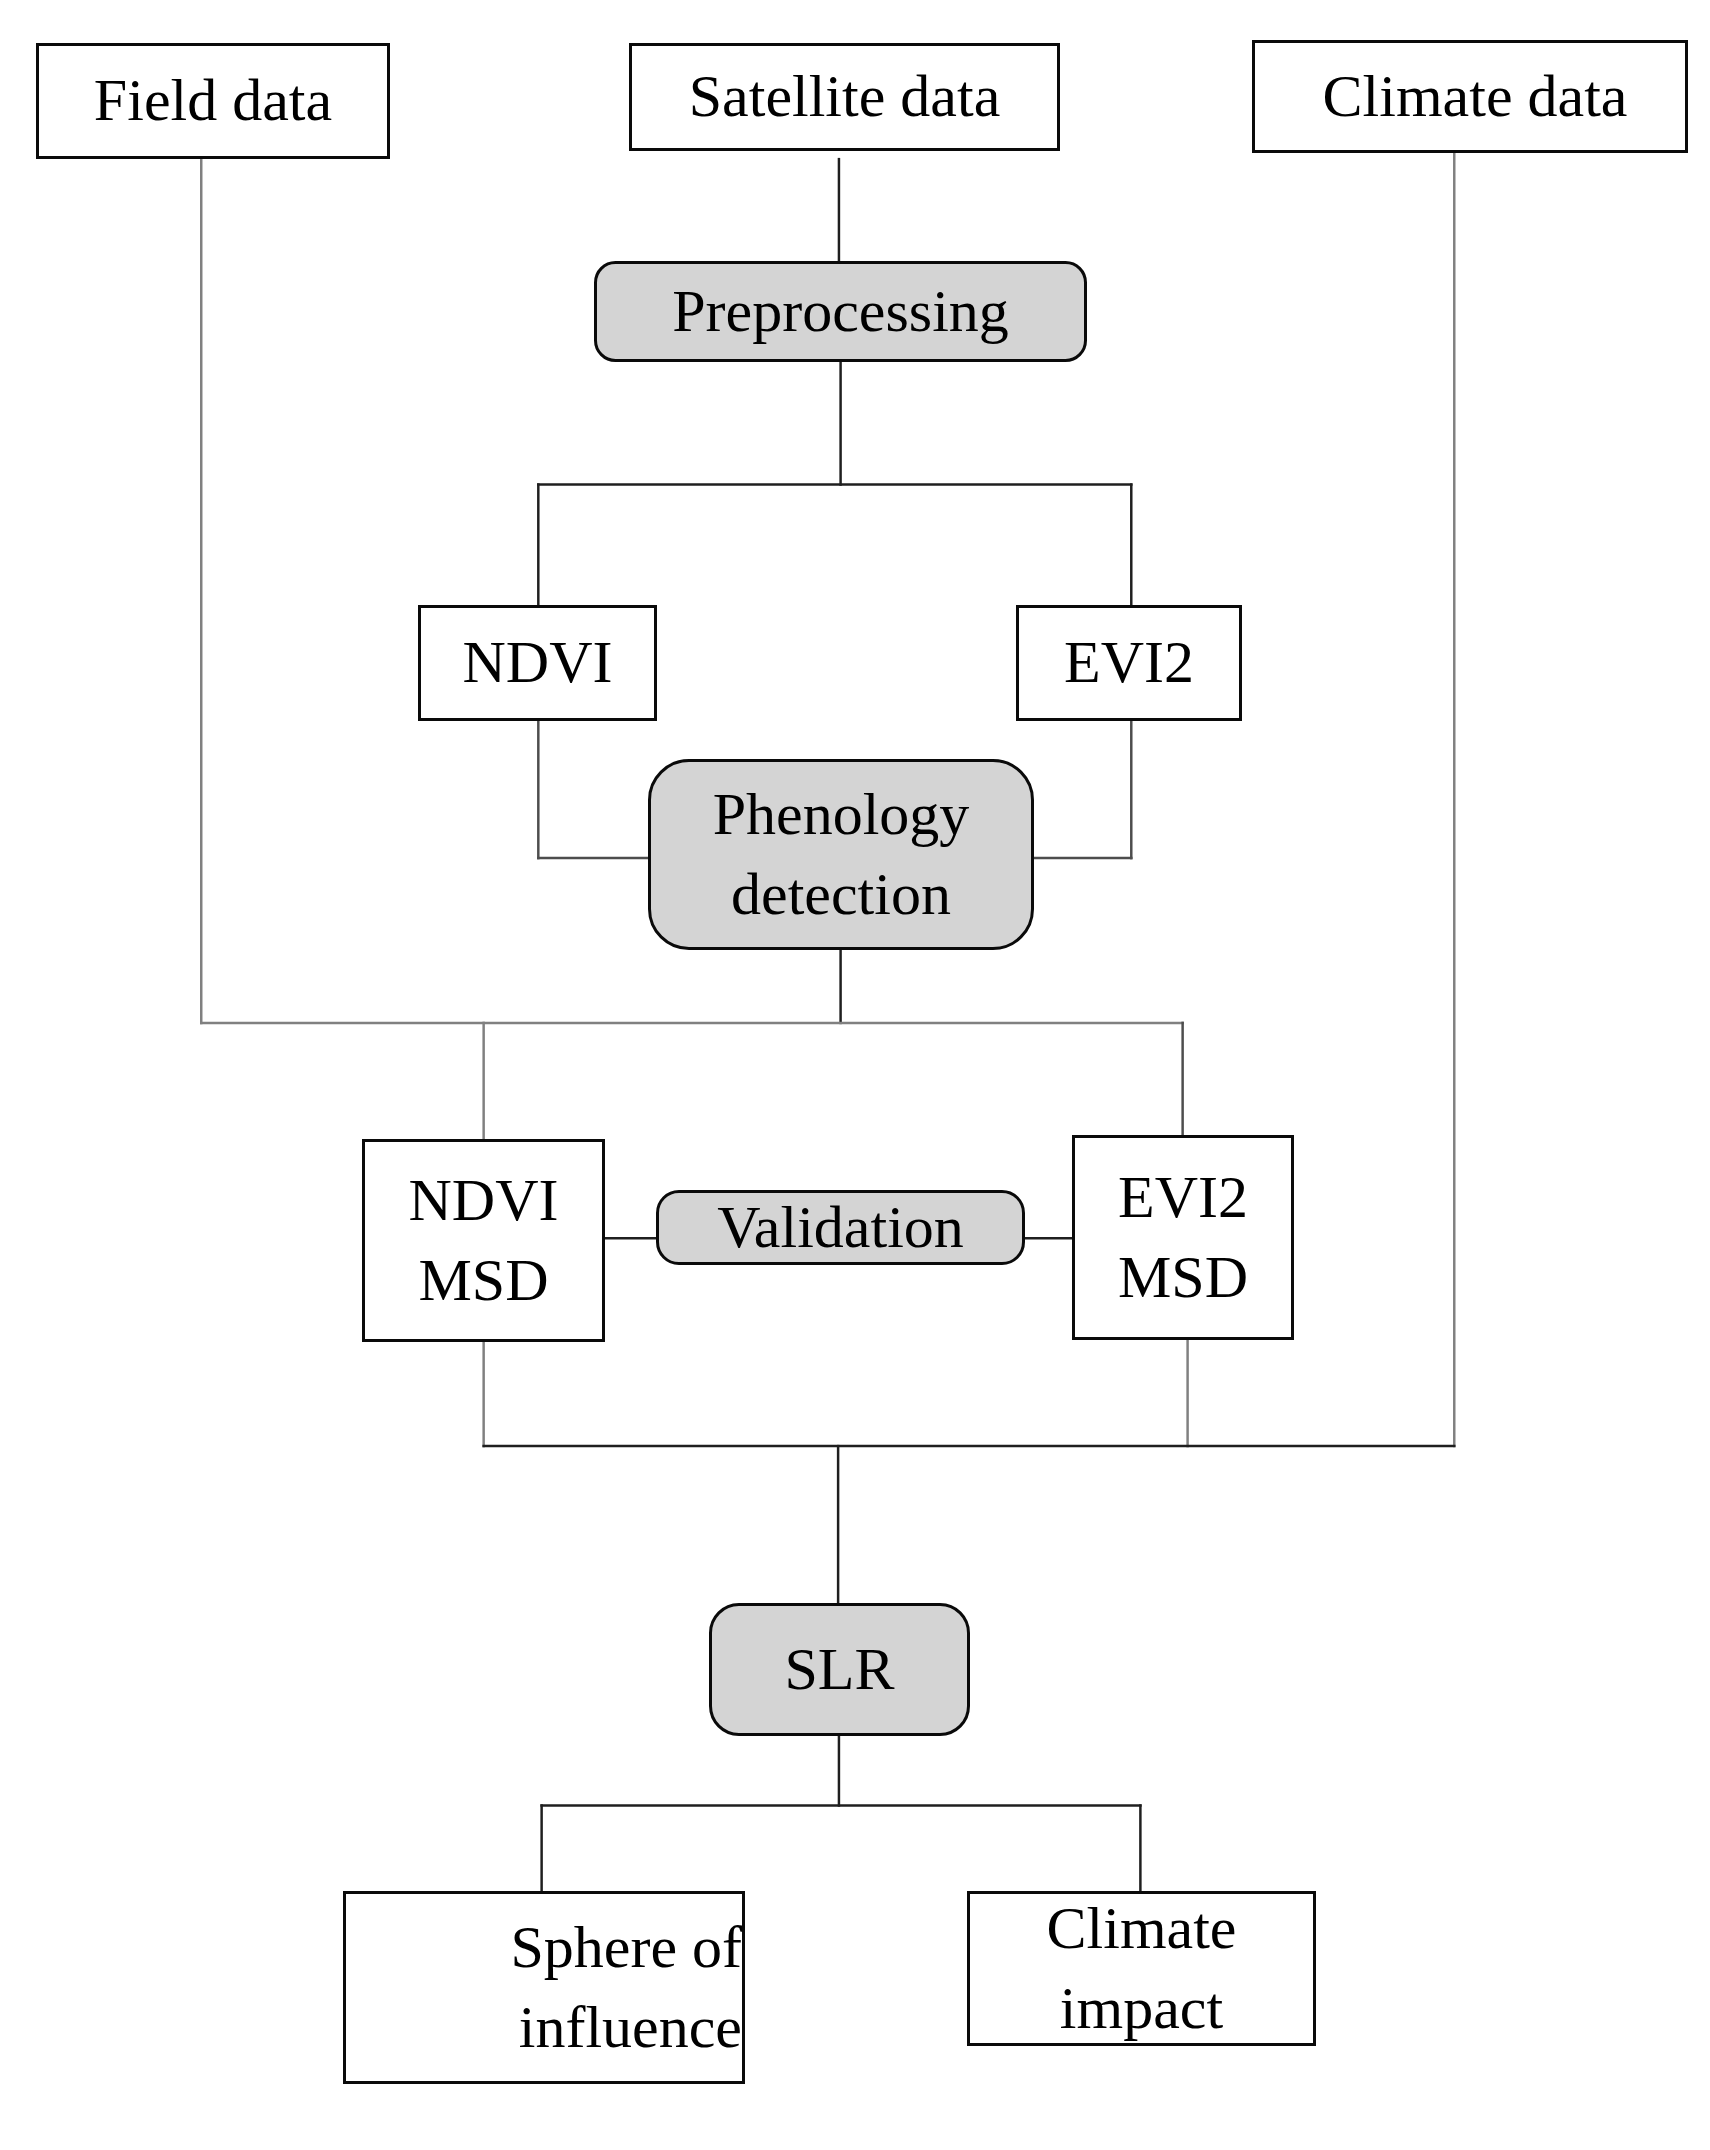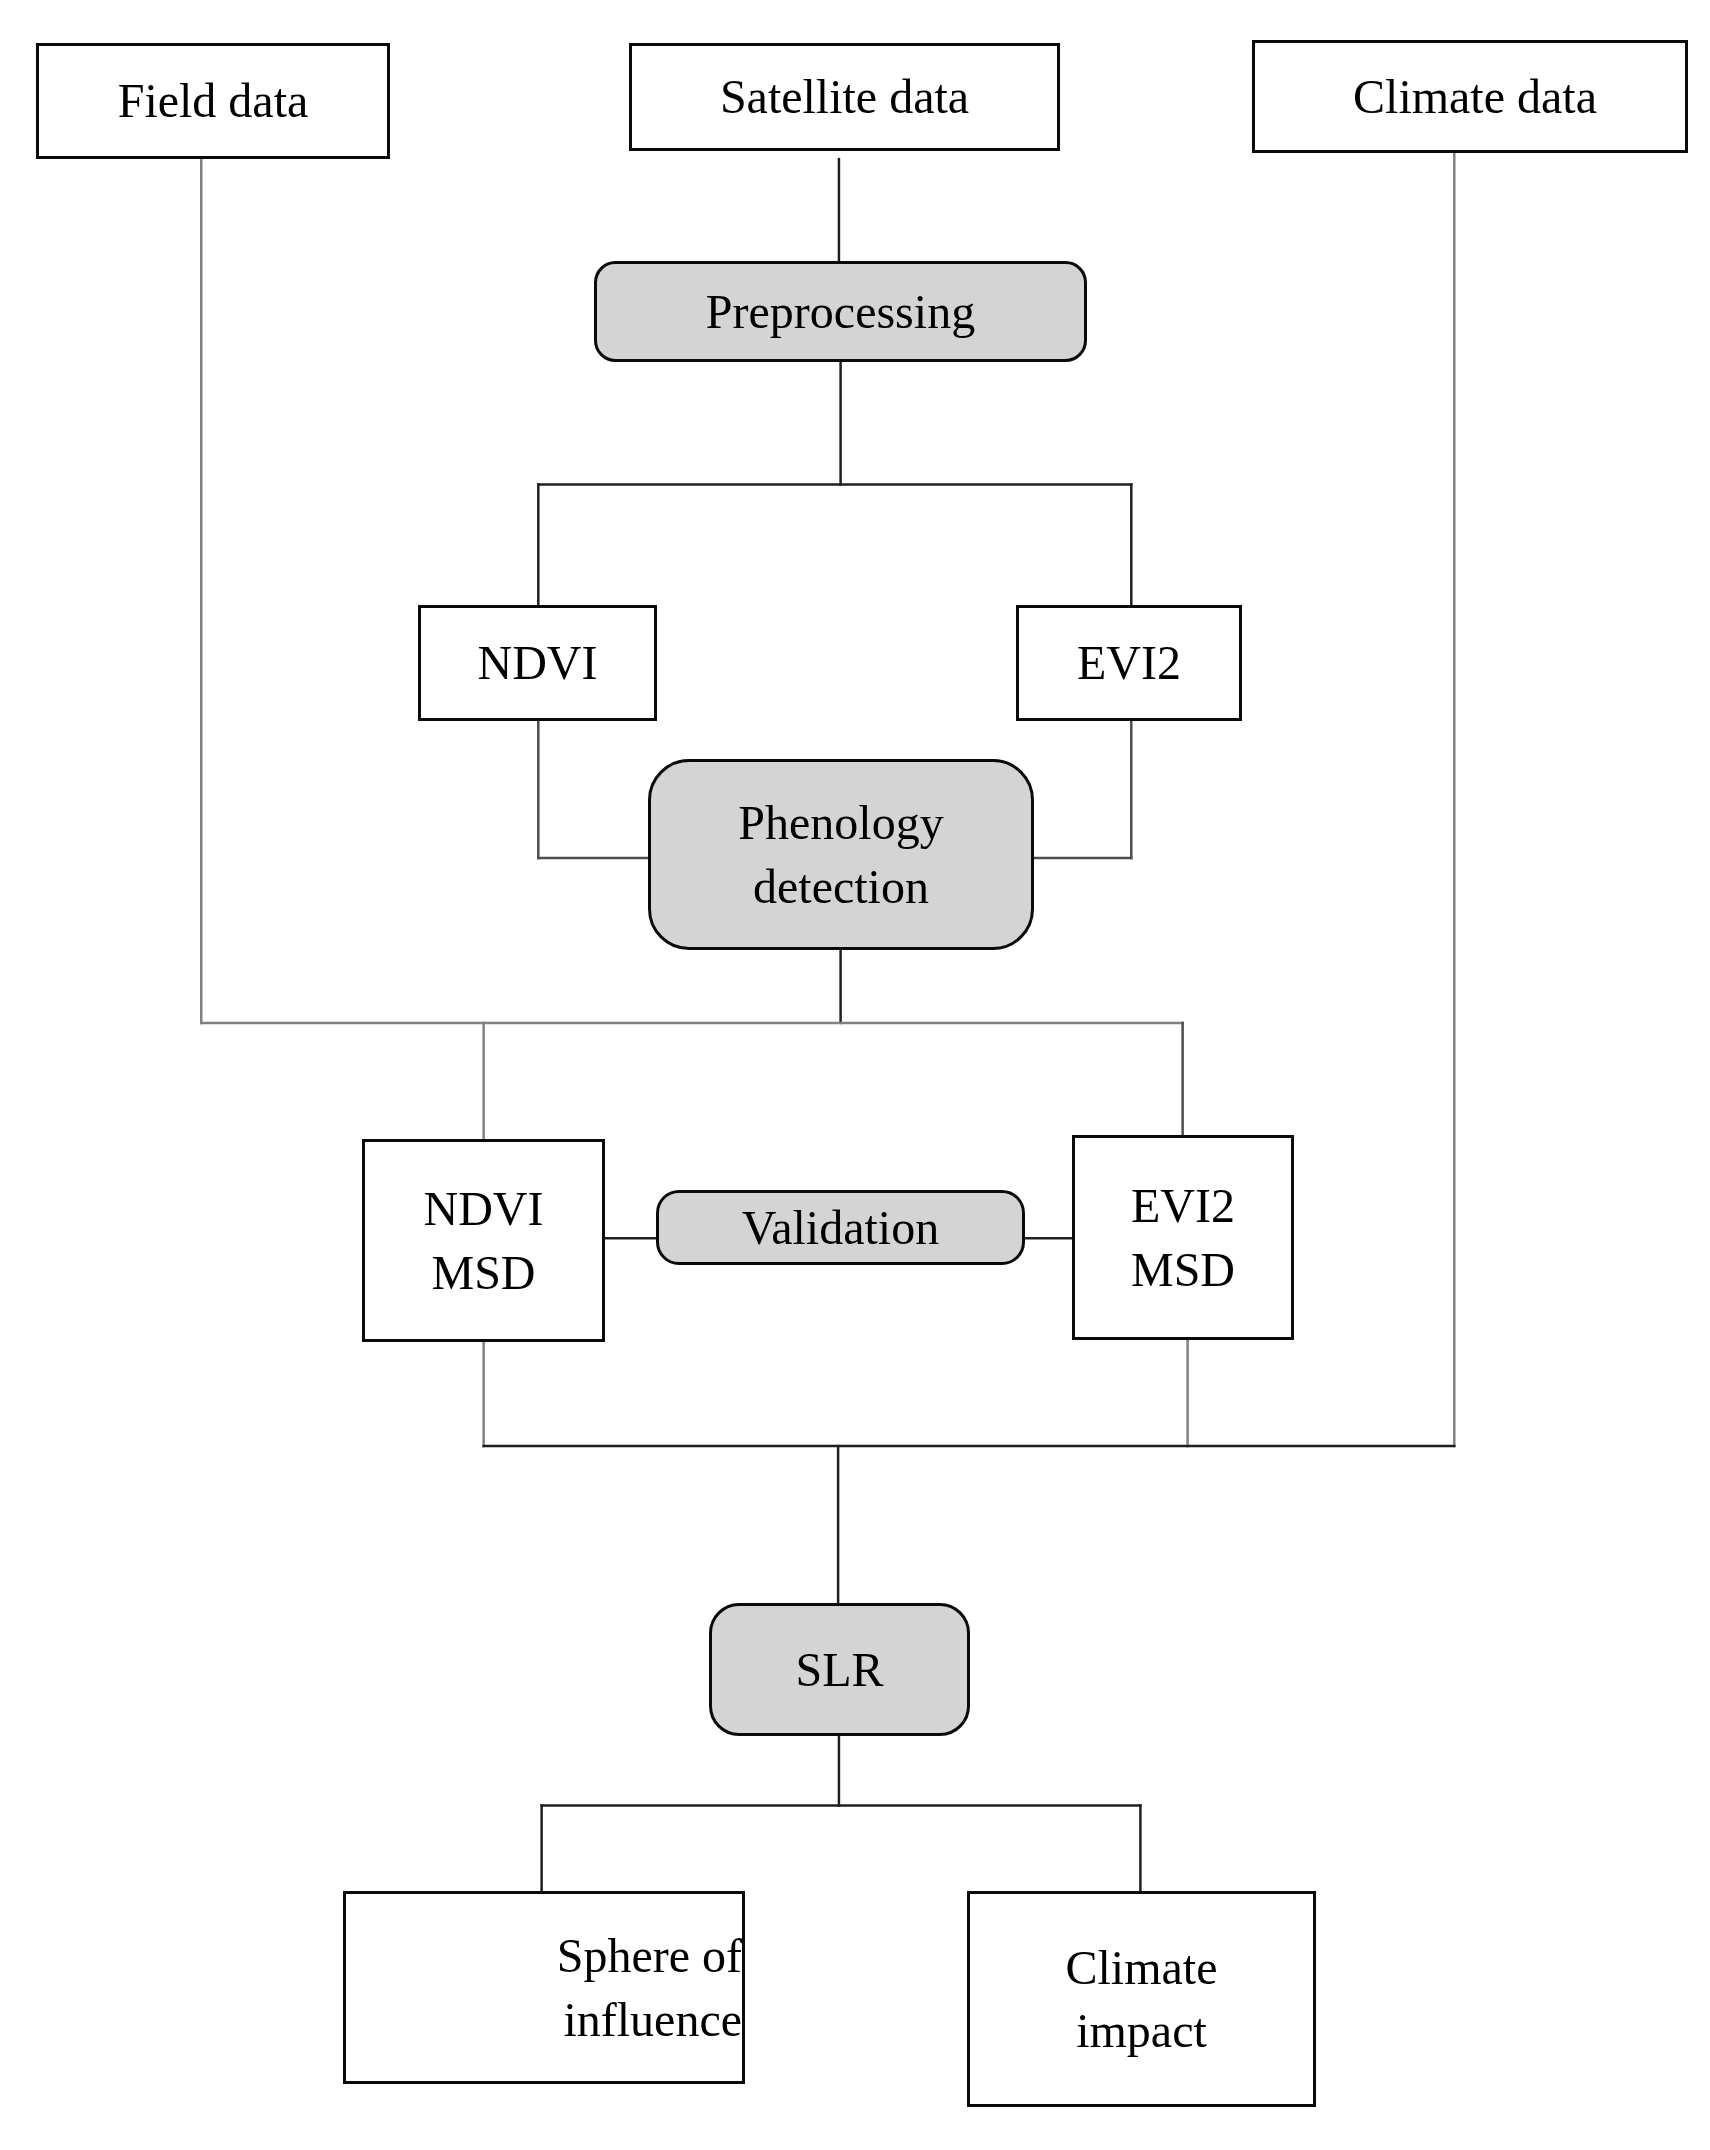--- a/index.html
+++ b/index.html
@@ -33,41 +33,41 @@
   .node{
     position:absolute;
     box-sizing:border-box;
     display:flex;
     flex-direction:column;
     align-items:center;
     justify-content:center;
     text-align:center;
     border:3.3px solid var(--border);
     color:var(--text);
-    font-size:48px;
+    font-size:60px;
     line-height:1.32;
     white-space:nowrap;
   }
   .node span{display:block;}
   .rect{background:var(--fill-data);}
   .round{background:var(--fill-process);}
   
   #n-field   {left:36px;   top:43px;   width:354px; height:116px;}
   #n-sat     {left:629px;  top:43px;   width:431px; height:108px;}
   #n-climate {left:1252px; top:40px;   width:436px; height:113px;padding-left:10px;}
   #n-pre     {left:594px;  top:261px;  width:493px; height:101px; border-radius:21.5px;}
   #n-ndvi    {left:418px;  top:605px;  width:239px; height:116px;}
   #n-evi2    {left:1016px; top:605px;  width:226px; height:116px;}
   #n-phen    {left:648px;  top:759px;  width:386px; height:191px; border-radius:41px;}
   #n-ndvimsd {left:362px;  top:1139px; width:243px; height:203px;}
   #n-val     {left:656px;  top:1190px; width:369px; height:75px; border-radius:23px;}
   #n-evi2msd {left:1072px; top:1135px; width:222px; height:205px;}
   #n-slr     {left:709px;  top:1603px; width:261px; height:133px; border-radius:30px;}
   #n-sphere  {left:343px;  top:1891px; width:402px; height:193px;align-items:flex-end;}
-  #n-impact  {left:967px; top:1891px; width:349px; height:216px;}
+  #n-impact  {left:967px; top:1891px; width:349px; height:155px;}
 </style>
 </head>
 <body>
 
 <div id="canvas">
 
   <svg id="edges" viewBox="0 0 2066 2597" xmlns="http://www.w3.org/2000/svg" aria-hidden="true">
     <line class="edge e-gray" x1="243" y1="192" x2="243" y2="1235"></line>
     <line class="edge e-gray" x1="1756" y1="185" x2="1756" y2="1746"></line>
     <line class="edge e-dark" x1="1013" y1="192" x2="1013" y2="315"></line>

